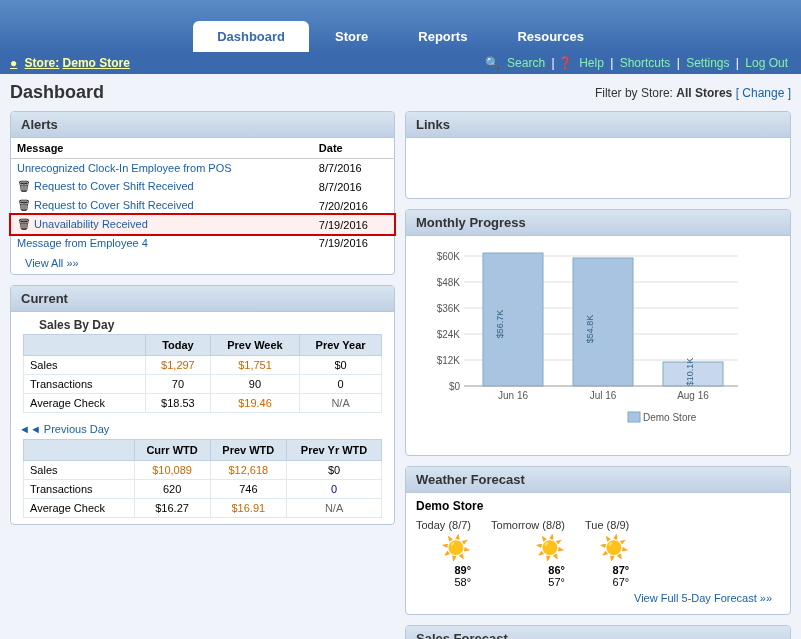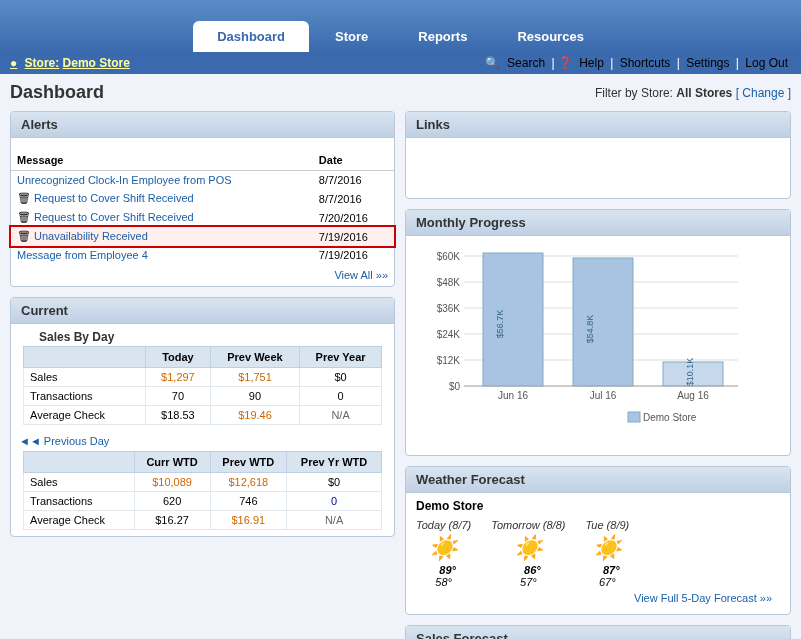--- a/index.html
+++ b/index.html
@@ -9,46 +9,46 @@
     .top-nav { background: linear-gradient(to bottom, #5b8cc8, #3a6aad); padding: 0; display: flex; align-items: flex-end; justify-content: center; height: 52px; }
     .top-nav-tabs { display: flex; gap: 2px; }
     .nav-tab { padding: 8px 24px; border-radius: 6px 6px 0 0; cursor: pointer; font-size: 13px; font-weight: bold; color: #fff; background: transparent; border: none; }
     .nav-tab.active { background: #fff; color: #3a6aad; }
 
     
     .store-bar { background: #3a6aad; padding: 4px 10px; display: flex; justify-content: space-between; align-items: center; }
     .store-bar-left { color: #fff; font-size: 12px; }
     .store-bar-left span { color: #ffff99; font-weight: bold; text-decoration: underline; cursor: pointer; }
     .store-bar-right { color: #fff; font-size: 12px; }
-    .store-bar-right a { color: #000000; text-decoration: none; margin: 8px 3px; cursor: pointer; }
+    .store-bar-right a { color: #86efac; text-decoration: none; margin: 8px 3px; cursor: pointer; }
     .store-icon { color: #00cc00; margin-right: 4px; }
 
     
     .main-content { background: #f0f4fa; margin: 0; padding: 8px 10px; min-height: 580px; }
     .page-header { display: flex; justify-content: space-between; align-items: center; margin-bottom: 8px; }
     .page-title { font-size: 18px; font-weight: bold; color: #333; }
     .filter-bar { font-size: 12px; color: #333; }
     .filter-bar a { color: #1a5fa8; text-decoration: none; }
 
     
     .dashboard-cols { display: flex; gap: 10px; }
     .left-col { flex: 0 0 385px; }
     .right-col { flex: 1; }
 
     
     .panel { background: #fff; border: 1px solid #b8c8d8; border-radius: 4px; margin-bottom: 10px; }
     .panel-title { background: linear-gradient(to bottom, #d8e4f0, #c0d0e4); padding: 5px 10px; font-weight: bold; font-size: 13px; color: #333; border-bottom: 1px solid #b8c8d8; border-radius: 3px 3px 0 0; }
 
     
-    .alerts-table { width: 100%; border-collapse: collapse; padding: 4px; margin-top: 12px; }
+    .alerts-table { width: 100%; border-collapse: collapse; padding: 4px; }
     .alerts-table th { text-align: left; font-weight: bold; padding: 4px 6px; border-bottom: 1px solid #ccc; font-size: 11px; }
     .alerts-table td { padding: 3px 6px; font-size: 11px; }
     .alert-link { color: #1a5fa8; text-decoration: none; cursor: pointer; }
     .alert-highlighted { background: #fff0f0 !important; outline: 2px solid #cc0000; padding-left: 12px; }
-    .view-all { text-align: right; padding: 4px 6px; }
+    .view-all { padding: 4px 14px; }
     .view-all a { color: #1a5fa8; font-size: 11px; text-decoration: none; }
 
     
     .section-subtitle { font-weight: bold; font-size: 12px; padding: 6px 8px 2px 8px; color: #333; margin-left: 20px; }
     .sales-table { width: 100%; border-collapse: collapse; margin: 0 6px; width: calc(100% - 12px); border-radius: 23px; }
     .sales-table th { background: #d8e4f0; text-align: center; padding: 4px; font-size: 11px; border: 1px solid #c0d0e4; }
     .sales-table th:first-child { text-align: left; }
     .sales-table td { border: 1px solid #e0e8f0; padding: 3px 6px; font-size: 11px; text-align: center; }
     .sales-table td:first-child { text-align: left; }
     .sales-table .num { color: #cc6600; }
@@ -60,21 +60,21 @@
     
     .links-panel-content { padding: 8px; min-height: 60px; }
 
     
     .chart-area { padding: 8px; }
 
     
     .weather-content { padding: 6px 10px; }
     .weather-store { font-weight: bold; font-size: 12px; margin-bottom: 6px; }
     .weather-row { display: flex; gap: 20px; align-items: center; }
-    .weather-day { text-align: center; font-style: italic; }
+    .weather-day { text-align: right; }
     .weather-day-label { font-size: 11px; color: #333; margin-bottom: 3px; }
     .weather-icon { font-size: 24px; margin: 2px 0; }
     .weather-temp { font-size: 11px; }
     .weather-high { font-weight: bold; padding-left: 8px; }
     .view-forecast { text-align: right; padding: 4px 8px; font-size: 11px; }
     .view-forecast a { color: #1a5fa8; text-decoration: none; }
   </style>
 </head>
 <body>
 

